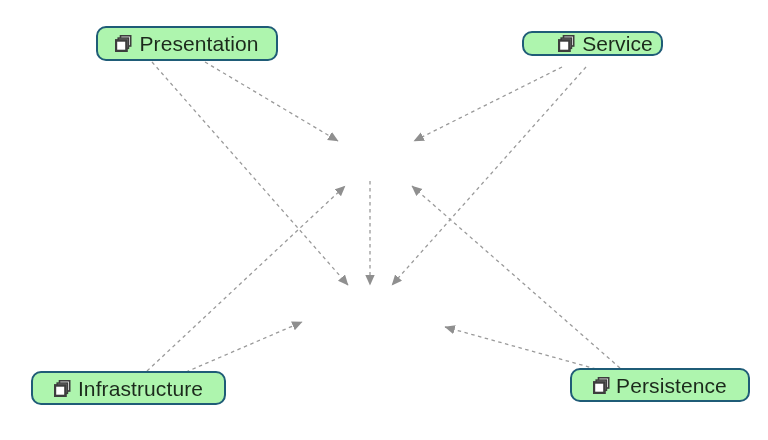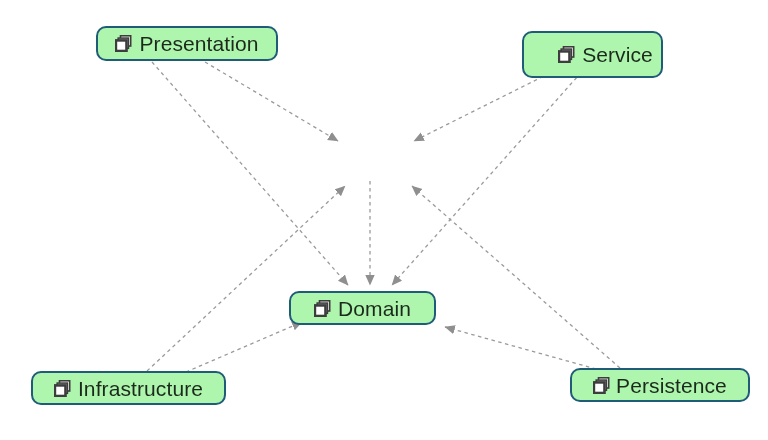--- a/index.html
+++ b/index.html
@@ -92,42 +92,32 @@
     <span class="node-icon">
       <svg width="17" height="17" viewBox="0 0 17 17" xmlns="http://www.w3.org/2000/svg">
         <rect x="5.5" y="0.8" width="10.2" height="10.2" fill="#ffffff" stroke="#3d3d3d" stroke-width="1.6"></rect>
         <rect x="3.2" y="3.1" width="10.2" height="10.2" fill="#ffffff" stroke="#3d3d3d" stroke-width="1.6"></rect>
         <rect x="0.9" y="5.4" width="10.6" height="10.6" fill="#ffffff" stroke="#3d3d3d" stroke-width="2.6"></rect>
       </svg>
     </span>
     <span class="node-label">Presentation</span>
   </div>
 
-  <div class="node" style="left:522px; top:31px; width:141px; height:47px;padding-left:40px;">
+  <div class="node" style="left:522px; top:31px; width:141px; height:25px;padding-left:40px;">
     <span class="node-icon">
       <svg width="17" height="17" viewBox="0 0 17 17" xmlns="http://www.w3.org/2000/svg">
         <rect x="5.5" y="0.8" width="10.2" height="10.2" fill="#ffffff" stroke="#3d3d3d" stroke-width="1.6"></rect>
         <rect x="3.2" y="3.1" width="10.2" height="10.2" fill="#ffffff" stroke="#3d3d3d" stroke-width="1.6"></rect>
         <rect x="0.9" y="5.4" width="10.6" height="10.6" fill="#ffffff" stroke="#3d3d3d" stroke-width="2.6"></rect>
       </svg>
     </span>
     <span class="node-label">Service</span>
   </div>
 
 
-  <div class="node" style="left:289px; top:291px; width:147px; height:34px;">
-    <span class="node-icon">
-      <svg width="17" height="17" viewBox="0 0 17 17" xmlns="http://www.w3.org/2000/svg">
-        <rect x="5.5" y="0.8" width="10.2" height="10.2" fill="#ffffff" stroke="#3d3d3d" stroke-width="1.6"></rect>
-        <rect x="3.2" y="3.1" width="10.2" height="10.2" fill="#ffffff" stroke="#3d3d3d" stroke-width="1.6"></rect>
-        <rect x="0.9" y="5.4" width="10.6" height="10.6" fill="#ffffff" stroke="#3d3d3d" stroke-width="2.6"></rect>
-      </svg>
-    </span>
-    <span class="node-label">Domain</span>
-  </div>
 
   <div class="node" style="left:31px; top:371px; width:195px; height:34px;">
     <span class="node-icon">
       <svg width="17" height="17" viewBox="0 0 17 17" xmlns="http://www.w3.org/2000/svg">
         <rect x="5.5" y="0.8" width="10.2" height="10.2" fill="#ffffff" stroke="#3d3d3d" stroke-width="1.6"></rect>
         <rect x="3.2" y="3.1" width="10.2" height="10.2" fill="#ffffff" stroke="#3d3d3d" stroke-width="1.6"></rect>
         <rect x="0.9" y="5.4" width="10.6" height="10.6" fill="#ffffff" stroke="#3d3d3d" stroke-width="2.6"></rect>
       </svg>
     </span>
     <span class="node-label">Infrastructure</span>

